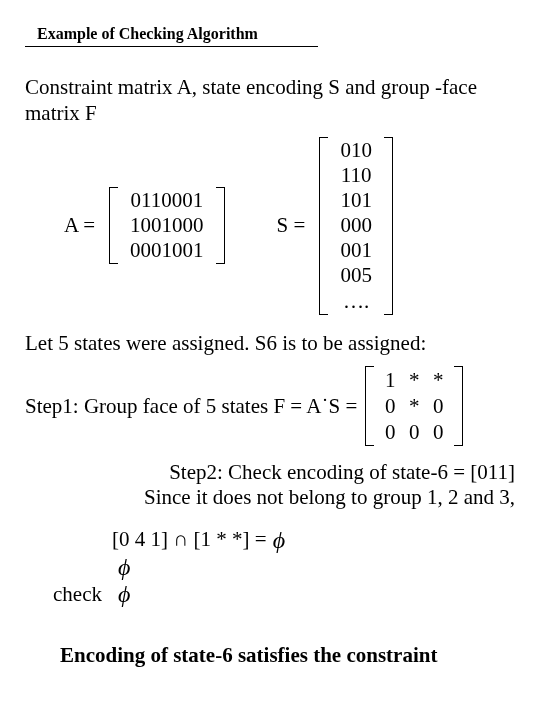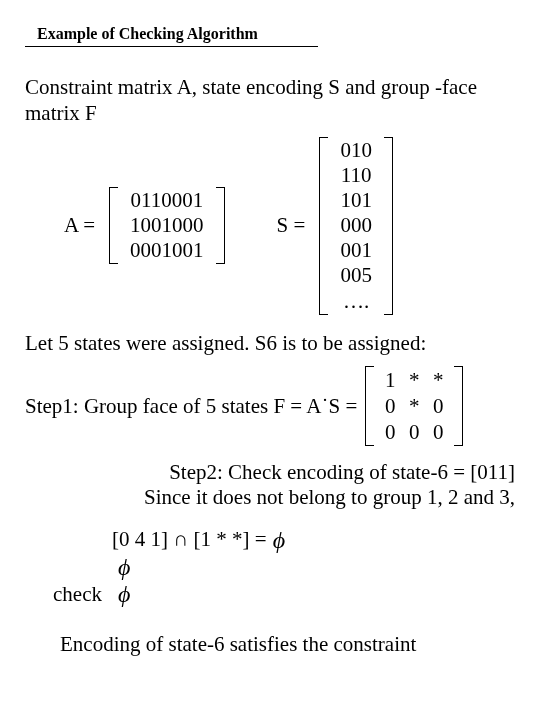--- a/index.html
+++ b/index.html
@@ -84,21 +84,21 @@
     align-items: flex-end;
   }
   .checkrows { line-height: 1.25; }
   .checkrows .crow {
     display: flex;
     align-items: center;
     height: 27px;
   }
   .phi { font-style: italic; font-size: 24px; font-family: serif; }
   .checkword { margin-top: 1px; }
-  .conclusion { margin: 25px 0 0 35px; }
+  .conclusion { margin: 36px 0 0 35px; font-weight: bold; }
 </style>
 </head>
 <body>
 
 
 
 <div class="title">Example of Checking Algorithm</div>
 
 <div class="para">Constraint matrix A, state encoding S and group -face matrix F</div>
 

